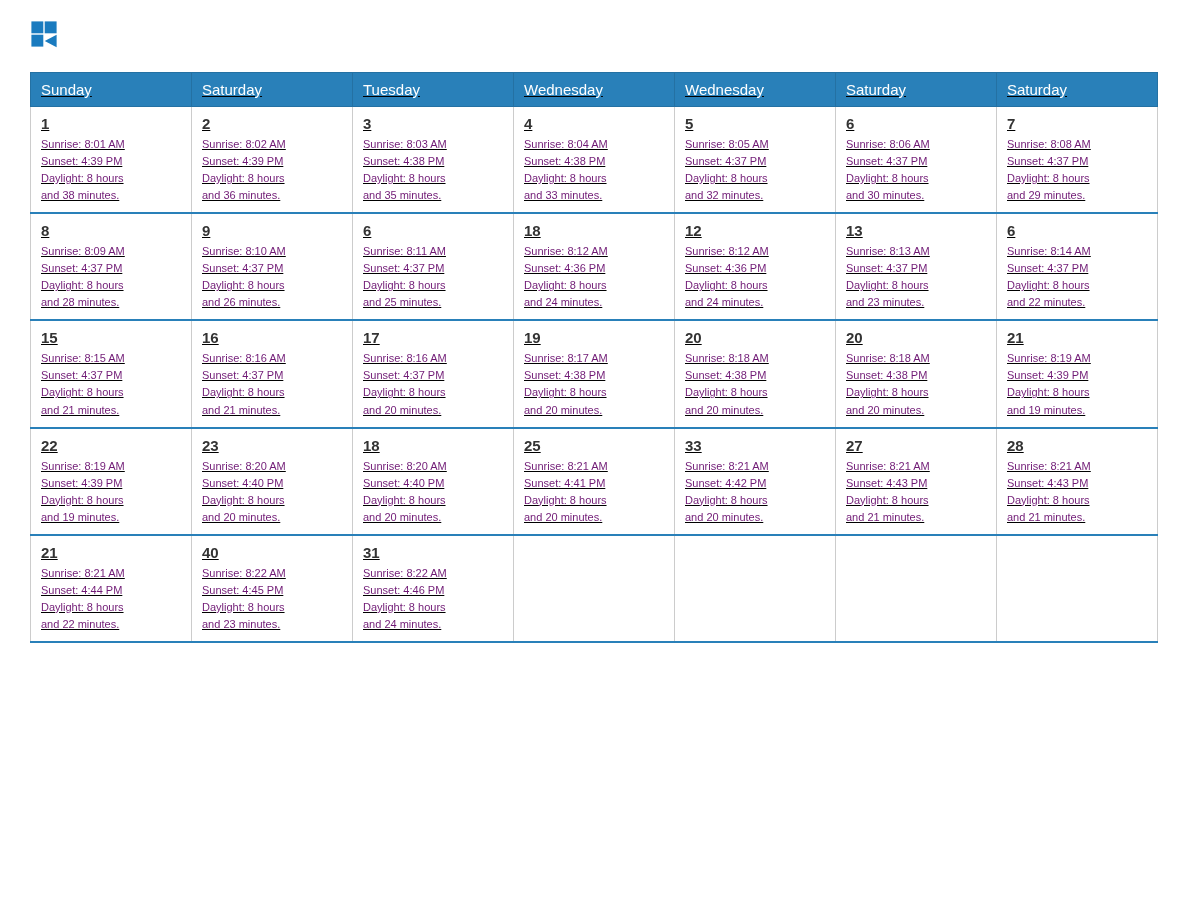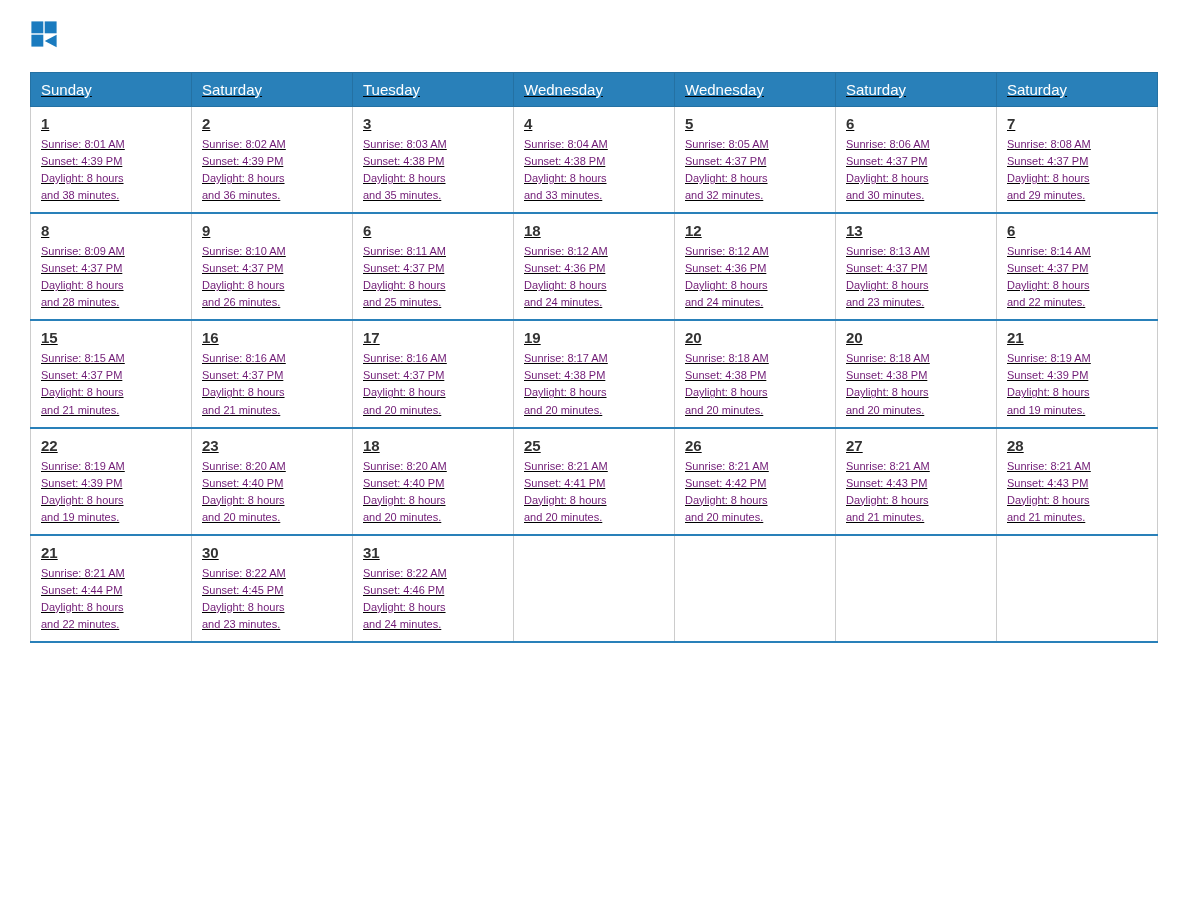--- a/index.html
+++ b/index.html
@@ -226,39 +226,39 @@
         </td>
         <td>
           <span class="day-num">18</span>
           <div class="day-info">Sunrise: 8:20 AM<br>Sunset: 4:40 PM<br>Daylight: 8 hours<br>and 20 minutes.</div>
         </td>
         <td>
           <span class="day-num">25</span>
           <div class="day-info">Sunrise: 8:21 AM<br>Sunset: 4:41 PM<br>Daylight: 8 hours<br>and 20 minutes.</div>
         </td>
         <td>
-          <span class="day-num">26</span>
+          <span class="day-num">33</span>
           <div class="day-info">Sunrise: 8:21 AM<br>Sunset: 4:42 PM<br>Daylight: 8 hours<br>and 20 minutes.</div>
         </td>
         <td>
           <span class="day-num">27</span>
           <div class="day-info">Sunrise: 8:21 AM<br>Sunset: 4:43 PM<br>Daylight: 8 hours<br>and 21 minutes.</div>
         </td>
         <td>
           <span class="day-num">28</span>
           <div class="day-info">Sunrise: 8:21 AM<br>Sunset: 4:43 PM<br>Daylight: 8 hours<br>and 21 minutes.</div>
         </td>
       </tr>
       <tr>
         <td>
           <span class="day-num">21</span>
           <div class="day-info">Sunrise: 8:21 AM<br>Sunset: 4:44 PM<br>Daylight: 8 hours<br>and 22 minutes.</div>
         </td>
         <td>
-          <span class="day-num">30</span>
+          <span class="day-num">40</span>
           <div class="day-info">Sunrise: 8:22 AM<br>Sunset: 4:45 PM<br>Daylight: 8 hours<br>and 23 minutes.</div>
         </td>
         <td>
           <span class="day-num">31</span>
           <div class="day-info">Sunrise: 8:22 AM<br>Sunset: 4:46 PM<br>Daylight: 8 hours<br>and 24 minutes.</div>
         </td>
         <td class="empty"></td>
         <td class="empty"></td>
         <td class="empty"></td>
         <td class="empty"></td>

